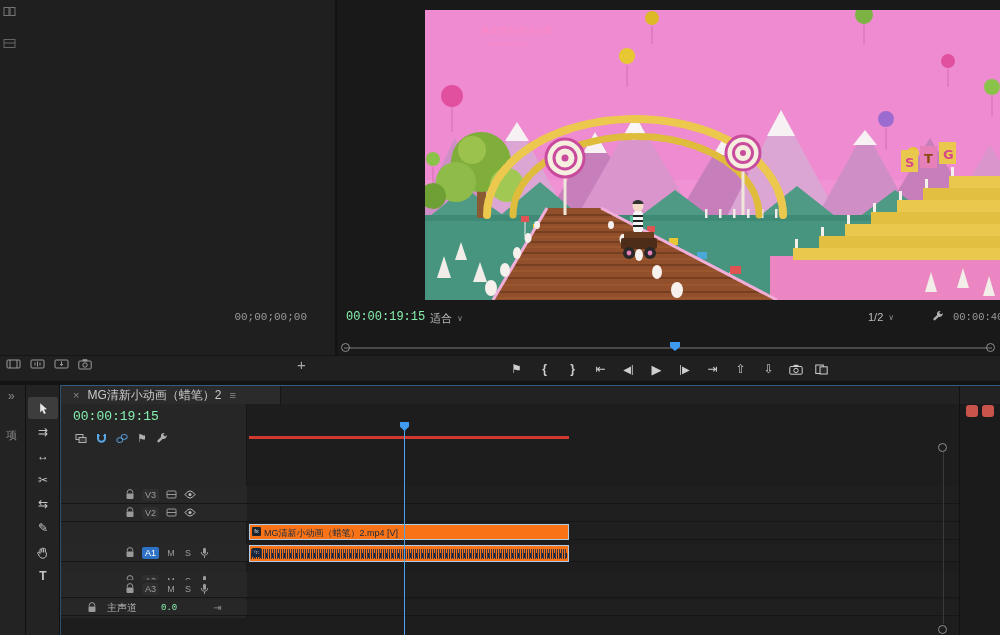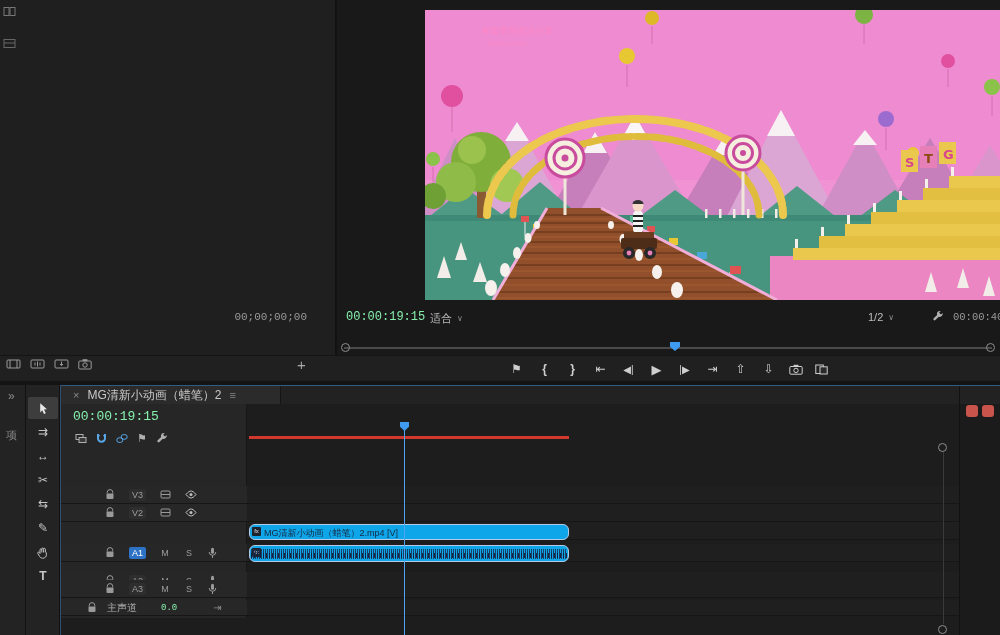--- a/index.html
+++ b/index.html
@@ -11,28 +11,28 @@
   .flex{display:flex;align-items:center}
   .icon{line-height:1;color:#c6c6c6}
   .dim{color:#8a8a8a}
   .tc-blue{color:#86efac}
   .tc-gray{color:#9a9a9a}
   
   .tool{width:30px;height:22px;display:flex;align-items:center;justify-content:center;color:#c6c6c6;font-size:12px;margin:1px 0}
   .tool.active{background:#3d3d3d;border-radius:2px}
   
   .trow{position:absolute;left:0;width:898px;height:18px}
-  .thead{position:absolute;left:0;top:0;width:186px;height:100%;background:#272727;border-bottom:1px solid #161616;display:flex;align-items:center;gap:14px;padding-left:44px}
+  .thead{position:absolute;left:0;top:0;width:186px;height:100%;background:#272727;border-bottom:1px solid #161616;display:flex;align-items:center;gap:7px;padding-left:64px}
   .tlane{position:absolute;left:186px;top:0;width:712px;height:100%;background:#1f1f1f;border-bottom:1px solid #161616}
   .badge{min-width:17px;height:12px;line-height:12px;text-align:center;border-radius:2px;background:#2e2e2e;color:#9c9c9c;font-size:9px;padding:0 2px}
   .badge.on{background:#2e72c6;color:#fff}
   .ms{font-size:9px;color:#9c9c9c;width:10px;text-align:center}
   .rlab{position:absolute;top:10px;font-size:9px;color:#8e8e8e;white-space:nowrap}
   .ticon{font-size:12px;color:#cfcfcf;text-align:center;min-width:16px}
-  .clip{position:absolute;background:#0ea5e9;border:1px solid #b3cbe6;border-radius:6px}
+  .clip{position:absolute;background:#f97316;border:1px solid #b3cbe6;border-radius:0}
   .fxb{position:absolute;left:2px;top:2px;width:9px;height:9px;background:#1d242e;color:#d8e2ee;font-size:6px;line-height:9px;text-align:center;border-radius:1px}
   .wave{position:absolute;left:1px;right:1px;top:3px;bottom:2px;
         background:repeating-linear-gradient(90deg,rgba(26,45,78,.85) 0 1px,rgba(26,45,78,0) 1px 2px)}
   .wavemid{position:absolute;left:1px;right:1px;top:7px;height:5px;
         background:repeating-linear-gradient(90deg,rgba(18,33,60,.95) 0 1px,rgba(18,33,60,0) 1px 3px)}
   .circleh{width:9px;height:9px;border:1px solid #8f8f8f;border-radius:50%}
   .ph{background:#3f9bf0;clip-path:polygon(0 0,100% 0,100% 52%,50% 100%,0 52%)}
   svg{display:block}
 </style>
 </head>

